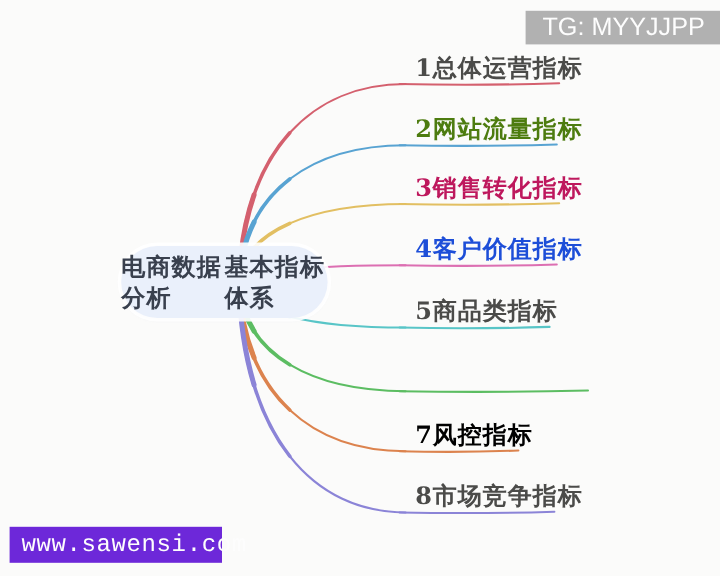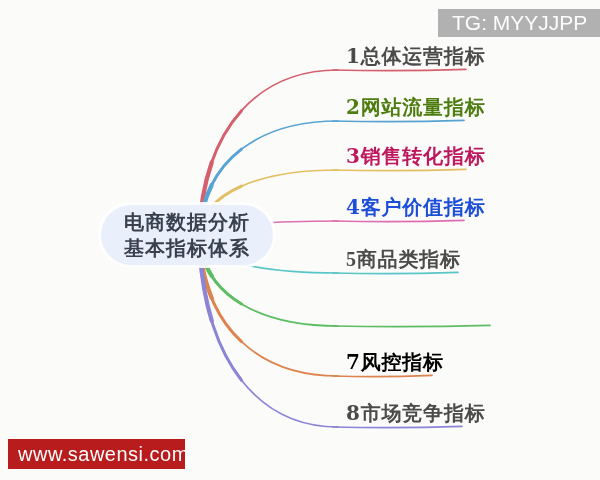--- a/index.html
+++ b/index.html
@@ -4,21 +4,21 @@
 <style>
   html,body{margin:0;padding:0;}
   .stage{
     position:relative;width:600px;height:480px;overflow:hidden;
     font-family:"DejaVu Serif","Liberation Serif",serif;
   }
   svg.curves{position:absolute;left:0;top:0;z-index:1;}
   .center-node{
     position:absolute;left:101px;top:205px;width:172px;height:60px;z-index:2;
     border-radius:32px;
-    display:flex;flex-direction:column;justify-content:center;align-items:center;
+    display:flex;justify-content:center;align-items:center;
     font-weight:bold;font-size:20px;line-height:26px;letter-spacing:1px;
     box-shadow:0 0 0 3px rgba(255,255,255,.9), 0 1px 3px rgba(150,160,185,.35);
   }
   .branch-label{
     position:absolute;left:346px;z-index:2;
     font-weight:bold;font-size:20px;letter-spacing:0.8px;white-space:nowrap;
   }
   .b0{top:43px;} .b1{top:94px;} .b2{top:143px;} .b3{top:194px;}
   .b4{top:246px;} .b5{top:299px;} .b6{top:349px;} .b7{top:400px;}
   .wm{
@@ -71,20 +71,20 @@
 
   <div class="center-node" style="background: rgb(234, 240, 251); color: rgb(57, 64, 78);">
     <div>电商数据分析</div>
     <div>基本指标体系</div>
   </div>
 
   <div class="branch-label b0" style="color: rgb(75, 75, 73);">1总体运营指标</div>
   <div class="branch-label b1" style="color: #4d7c0f;">2网站流量指标</div>
   <div class="branch-label b2" style="color: #be185d;">3销售转化指标</div>
   <div class="branch-label b3" style="color: #1d4ed8;">4客户价值指标</div>
-  <div class="branch-label b4" style="color: rgb(75, 75, 73); font-family: Liberation Serif, serif;">5商品类指标</div>
+  <div class="branch-label b4" style="color: rgb(75, 75, 73);">5商品类指标</div>
   <div class="branch-label b6" style="color: #000000;">7风控指标</div>
   <div class="branch-label b7" style="color: rgb(75, 75, 73);">8市场竞争指标</div>
 
   <div class="wm wm-top" style="background: rgb(177, 177, 177);">TG: MYYJJPP</div>
-  <div class="wm wm-bottom" style="background: #b91c1c;">www.sawensi.com</div>
+  <div class="wm wm-bottom" style="background: #6d28d9; font-family: Liberation Mono, monospace;">www.sawensi.com</div>
 
 </div>
 
 </body></html>

